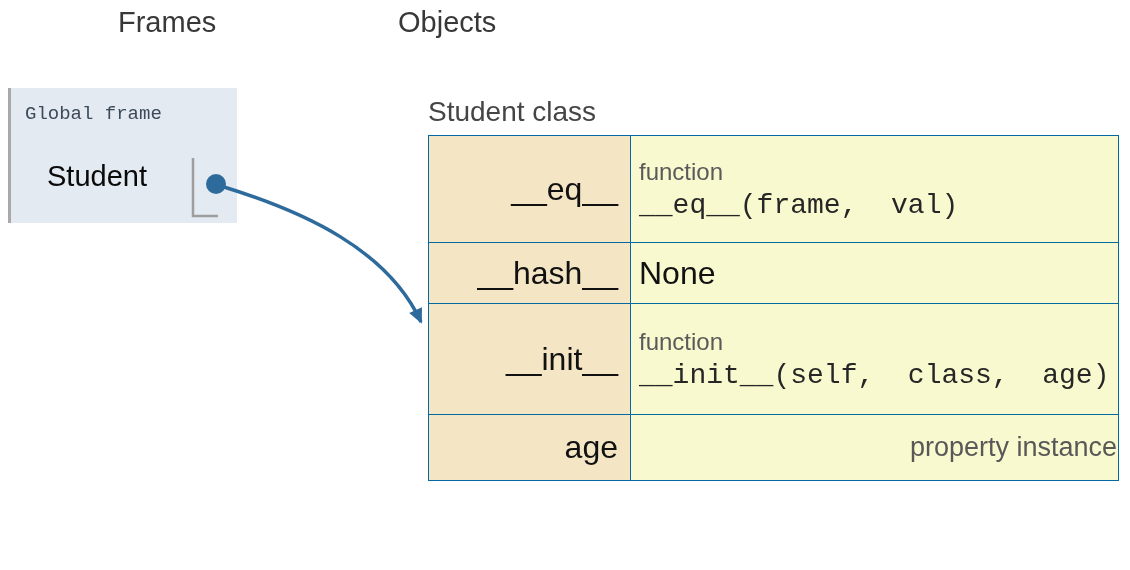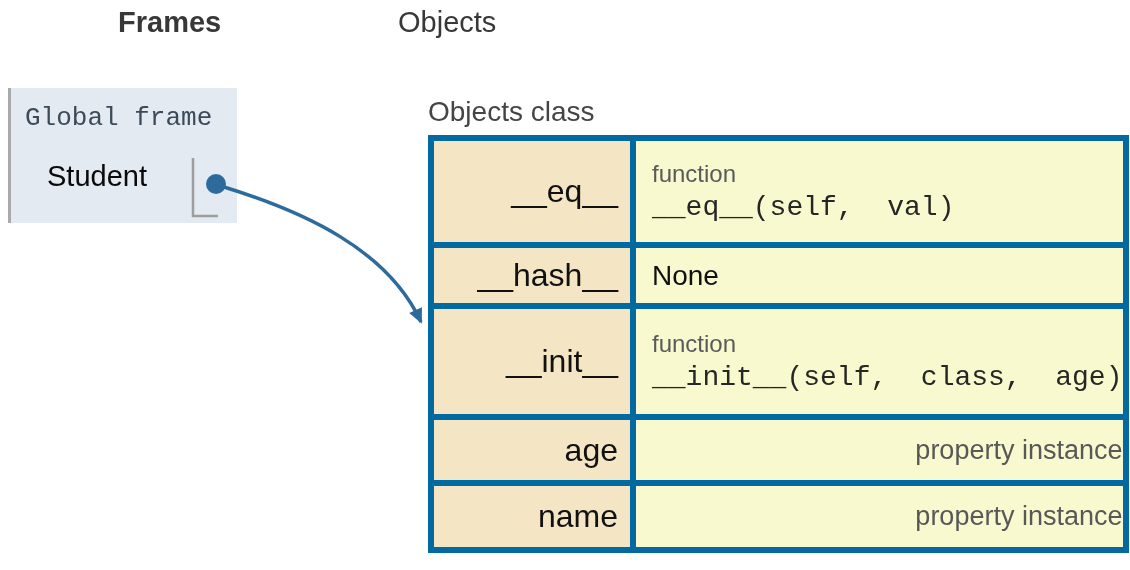--- a/index.html
+++ b/index.html
@@ -14,40 +14,40 @@
     height: 570px;
     background: #ffffff;
     overflow: hidden;
   }
   .hdr {
     position: absolute;
     top: 6px;
     font-size: 29px;
     color: #383838;
   }
-  .frames-hdr { left: 118px; font-weight: bold; }
+  .frames-hdr { left: 118px; }
   .objects-hdr { left: 398px; }
 
   
   .frame-box {
     position: absolute;
     left: 8px;
     top: 88px;
     width: 229px;
     height: 135px;
     background: #e3eaf2;
     border-left: 3px solid #a9a9a9;
     box-sizing: border-box;
   }
   .frame-title {
     position: absolute;
     left: 14px;
     top: 15px;
     font-family: "Liberation Mono", monospace;
-    font-size: 26px;
+    font-size: 19px;
     color: #3c4a59;
     white-space: pre;
   }
   .var-name {
     position: absolute;
     left: 36px;
     top: 72px;
     font-size: 29px;
     color: #0a0a0a;
   }
@@ -61,57 +61,57 @@
     color: #454545;
   }
   .class-table {
     position: absolute;
     left: 428px;
     top: 135px;
     border-collapse: collapse;
     table-layout: fixed;
   }
   .class-table td {
-    border: 6px solid #0369a1;
+    border: 1px solid #0369a1;
     vertical-align: middle;
     box-sizing: border-box;
     margin-top: 30px;
   }
   .class-table td.key {
     width: 202px;
     background: #f4e6c4;
     text-align: right;
     padding-right: 12px;
     font-size: 32px;
     color: #111111;
   }
   .class-table td.val {
     width: 488px;
     background: #f9f9cf;
-    padding-left: 16px;
+    padding-left: 8px;
   }
   .row-tall  td { height: 107px; }
   .row-med   td { height: 61px; }
   .row-tall2 td { height: 111px; }
   .row-sm    td { height: 66px; }
   .row-sm2   td { height: 67px; }
 
   .type-label {
     font-size: 24px;
     color: #5a5a5a;
     margin-bottom: 4px;
   }
   .func-sig {
     font-family: "Liberation Mono", monospace;
     font-size: 28px;
     color: #262626;
     white-space: pre;
   }
   .plain-val {
-    font-size: 28px;
+    font-size: 32px;
     color: #111111;
   }
   .muted-val {
     font-size: 27px;
     color: #585858;
     text-align: right;
   }
 
   
   .overlay {
@@ -129,29 +129,29 @@
 <div class="canvas">
 
   <div class="hdr frames-hdr">Frames</div>
   <div class="hdr objects-hdr">Objects</div>
 
   <div class="frame-box">
     <div class="frame-title">Global frame</div>
     <div class="var-name">Student</div>
   </div>
 
-  <div class="obj-label">Objects class</div>
+  <div class="obj-label">Student class</div>
 
   <table class="class-table">
     <tbody>
         <tr class="row-tall">
       <td class="key">__eq__</td>
       <td class="val">
         <div class="type-label">function</div>
-        <div class="func-sig">__eq__(self,  val)</div>
+        <div class="func-sig">__eq__(frame,  val)</div>
       </td>
     </tr>
     <tr class="row-med">
       <td class="key">__hash__</td>
       <td class="val">
         <div class="plain-val">None</div>
       </td>
     </tr>
     <tr class="row-tall2">
       <td class="key">__init__</td>
@@ -159,26 +159,20 @@
         <div class="type-label">function</div>
         <div class="func-sig">__init__(self,  class,  age)</div>
       </td>
     </tr>
     <tr class="row-sm">
       <td class="key">age</td>
       <td class="val">
         <div class="muted-val">property instance</div>
       </td>
     </tr>
-    <tr class="row-sm2">
-      <td class="key">name</td>
-      <td class="val">
-        <div class="muted-val">property instance</div>
-      </td>
-    </tr>
   </tbody>
     </table>
 
   <svg class="overlay" viewBox="0 0 1130 570" xmlns="http://www.w3.org/2000/svg">
     <defs>
       <marker id="arrowhead" markerUnits="userSpaceOnUse" markerWidth="20" markerHeight="18" refX="14" refY="8" orient="auto">
         <path d="M1,1 L16,8 L1,15 z" fill="#2e6b9d"></path>
       </marker>
     </defs>
     <polyline points="193,158 193,216 218,216" fill="none" stroke-width="2.5" stroke="#9e9e9e"></polyline>

